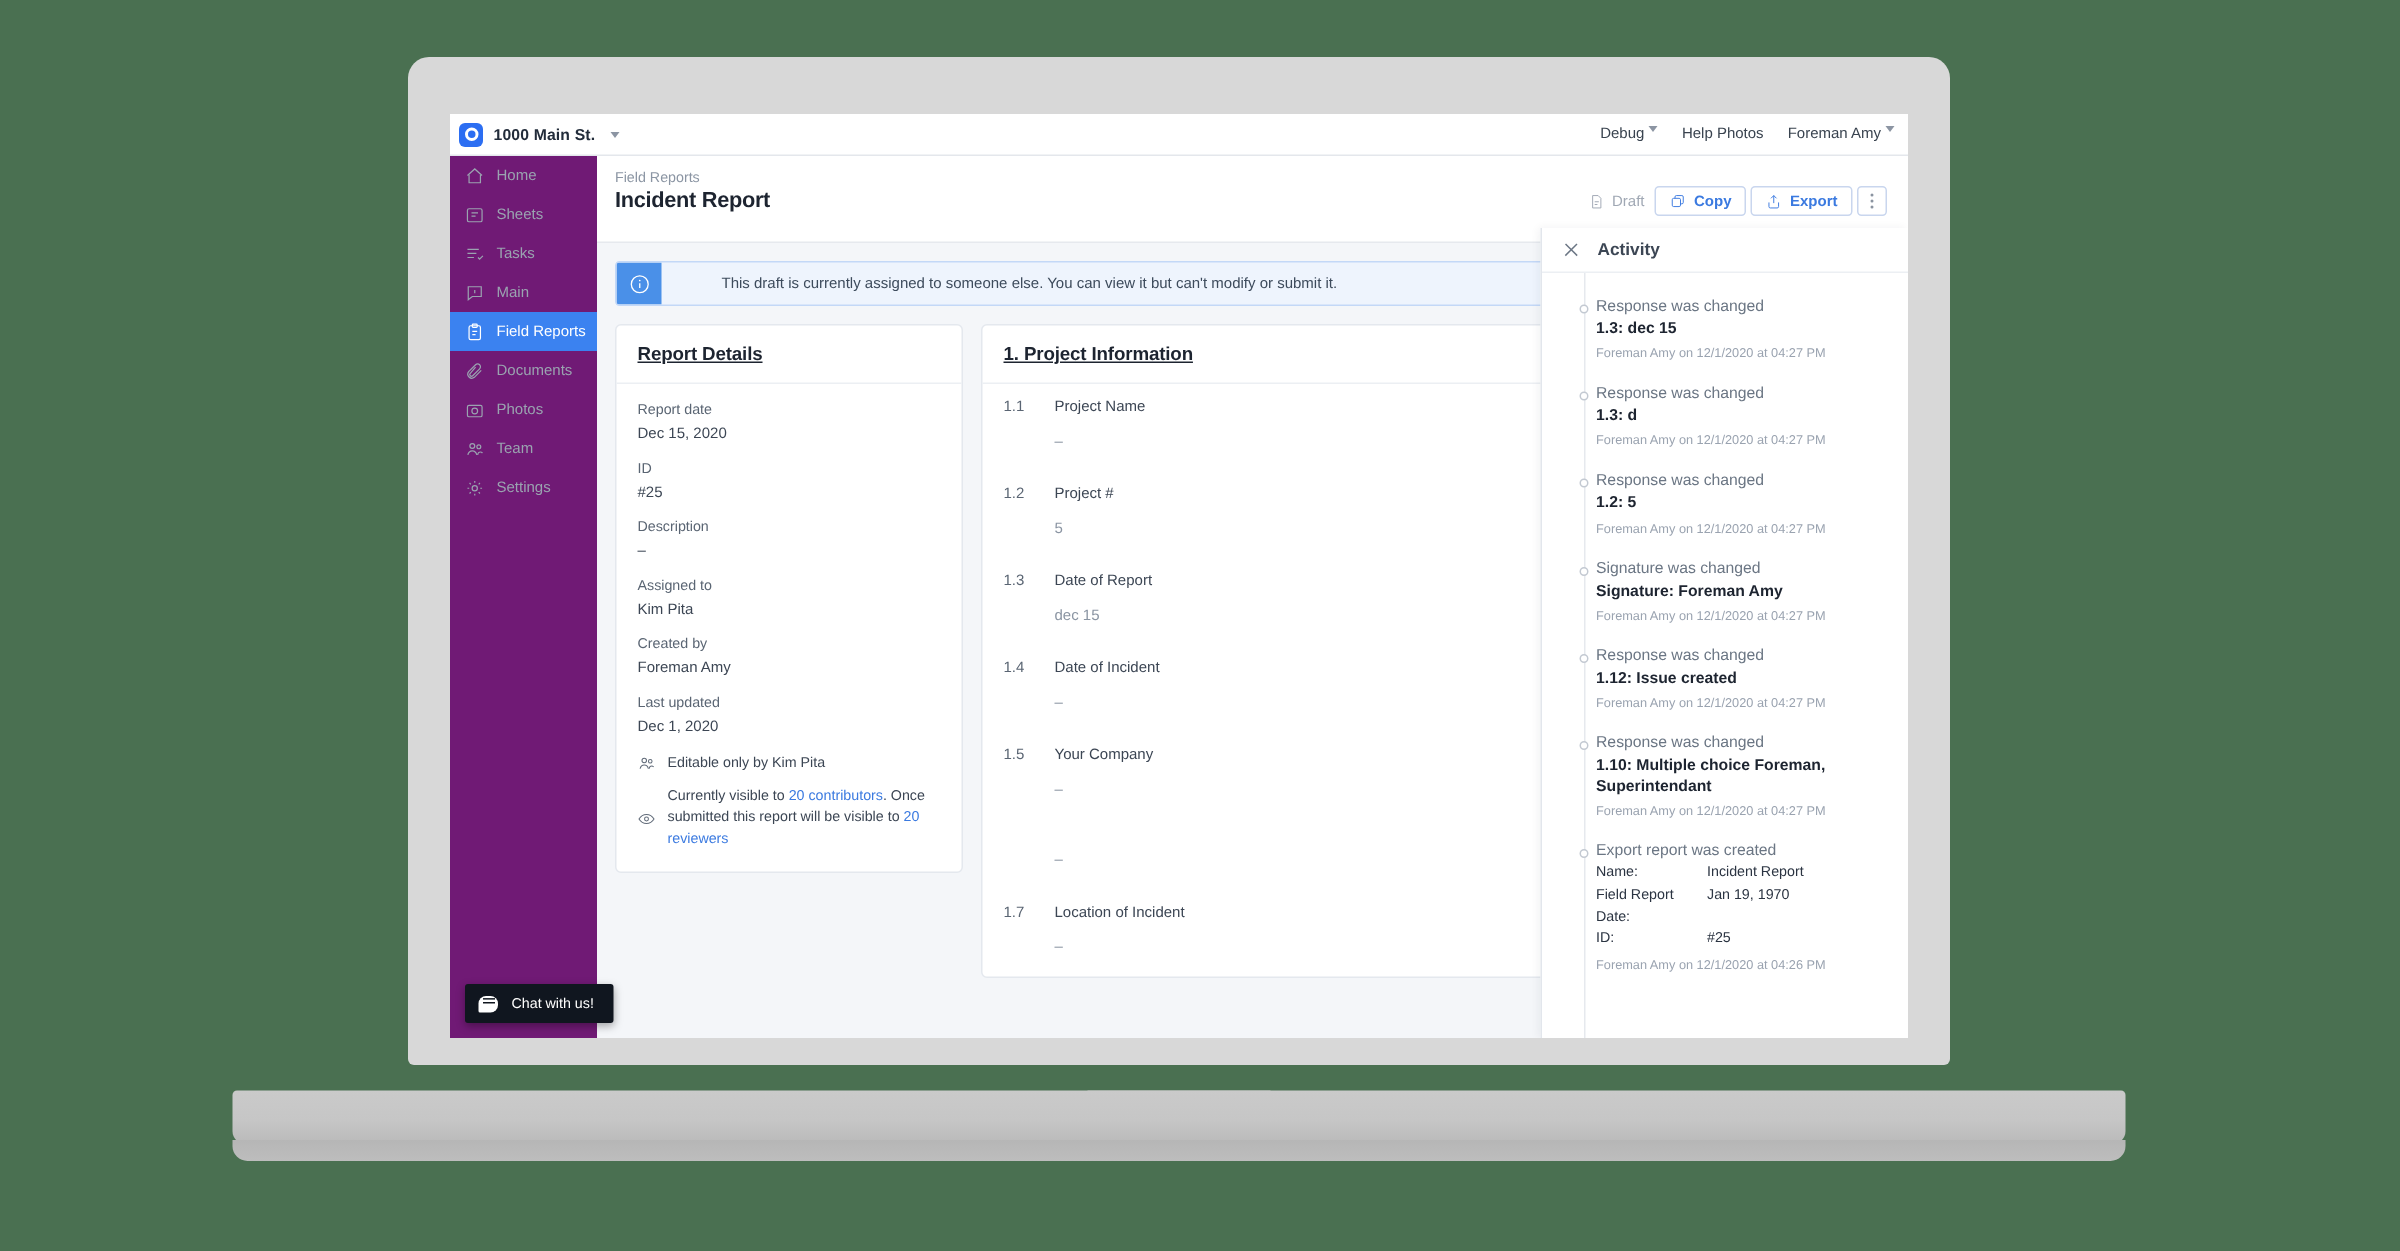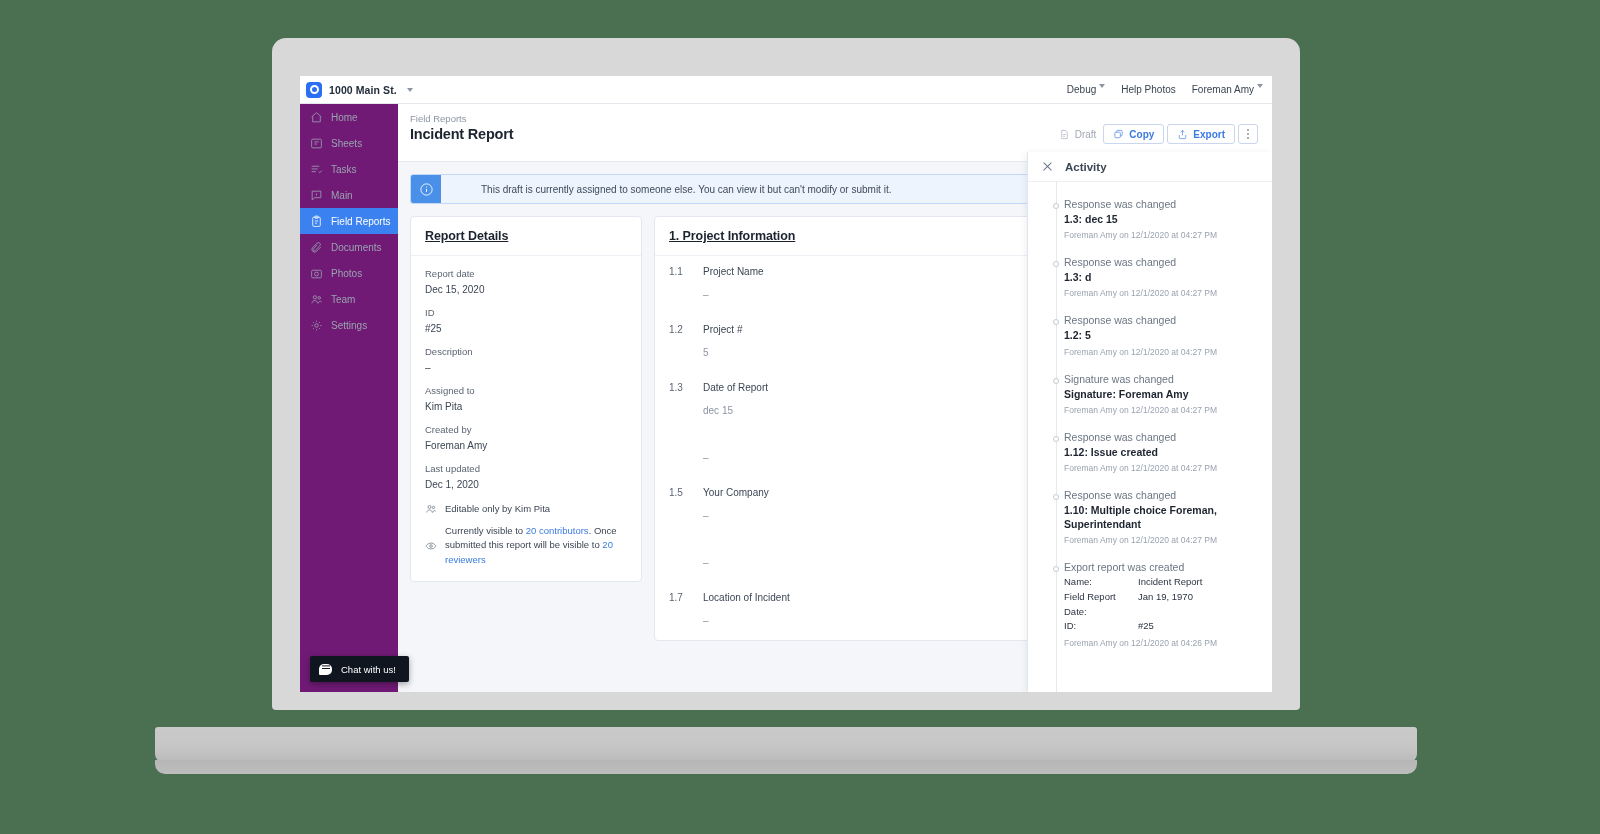--- a/index.html
+++ b/index.html
@@ -401,20 +401,24 @@
             <div class="qanswer">5</div>
           </div>
           <div class="qitem">
             <div class="qrow">
                 <span class="qnum">1.3</span>
                 <span class="qlabel">Date of Report</span>
               </div>
             <div class="qanswer">dec 15</div>
           </div>
           <div class="qitem">
+            <div class="qrow">
+                <span class="qnum">1.4</span>
+                <span class="qlabel">Date of Incident</span>
+              </div>
             <div class="qanswer">–</div>
           </div>
           <div class="qitem">
             <div class="qrow">
                 <span class="qnum">1.5</span>
                 <span class="qlabel">Your Company</span>
               </div>
             <div class="qanswer">–</div>
           </div>
           <div class="qitem">

